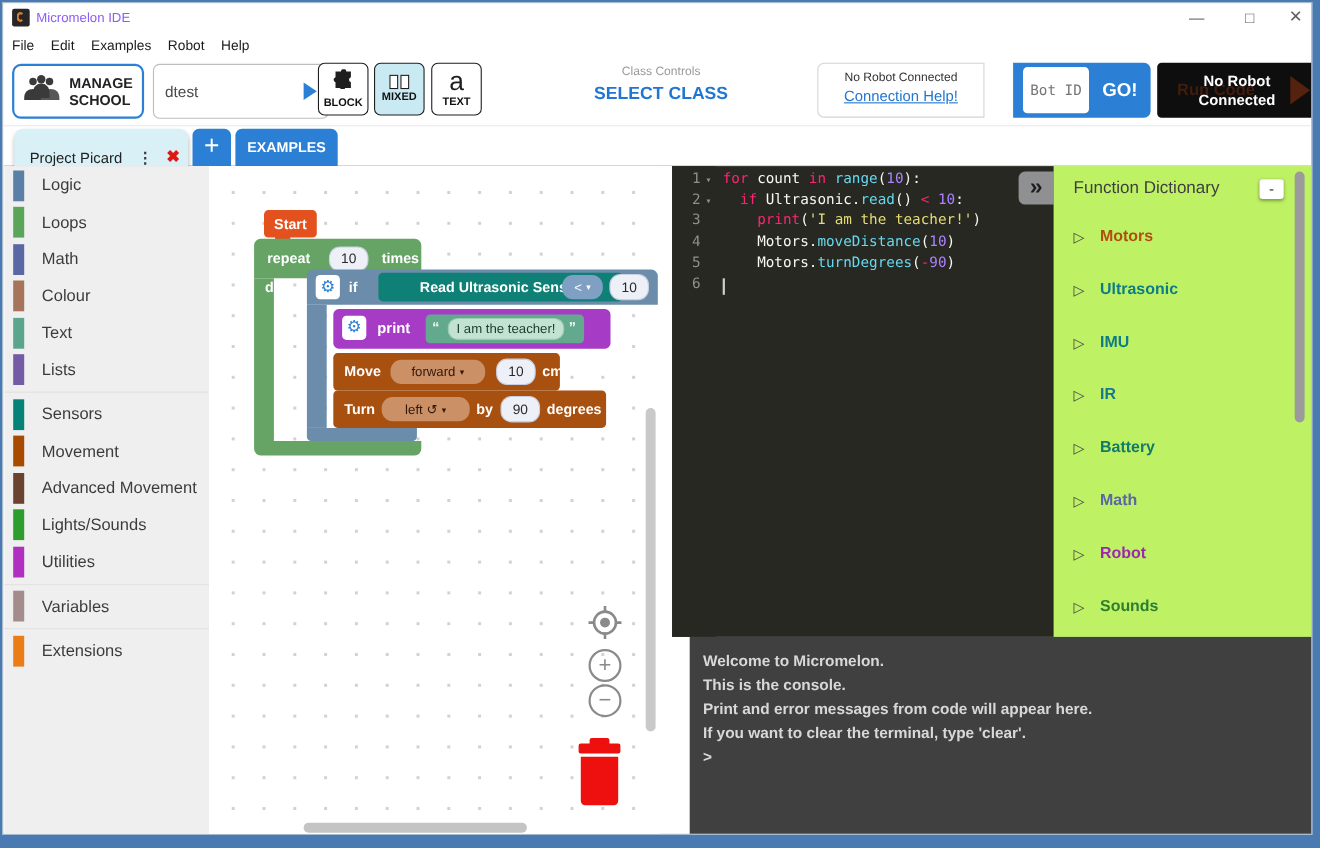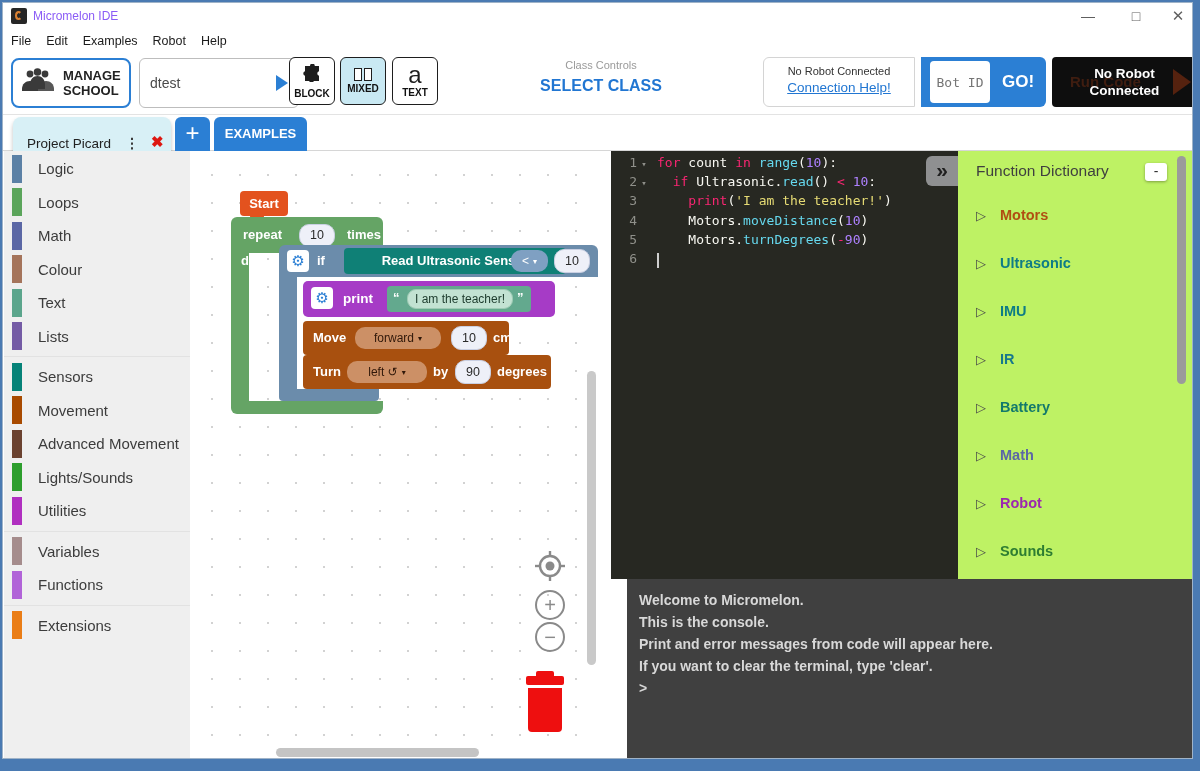--- a/index.html
+++ b/index.html
@@ -26,21 +26,21 @@
   .play-tri { width:0; height:0; border-left:12px solid #2b7fd4; border-top:8px solid transparent; border-bottom:8px solid transparent; }
   .mode-btn { position:absolute; top:5px; width:46px; height:48px; border:1.5px solid #1e1e1e; border-radius:6px; background:#fff; display:flex; flex-direction:column; align-items:center; justify-content:center; gap:2px; }
   .mode-btn .lbl { font-size:10px; font-weight:bold; color:#111; }
   .mode-btn.sel { background:#c9e9f3; }
   .mixed-icon { display:flex; gap:2px; }
   .mixed-icon i { width:8px; height:13px; border:1.6px solid #1e1e1e; background:#fff; }
   .text-a { font-size:24px; color:#1e1e1e; line-height:20px; }
   .class-wrap { position:absolute; left:470px; top:7px; width:256px; text-align:center; }
   .class-label { font-size:11px; color:#9a9a9a; }
   .select-class { margin-top:6px; font-size:16px; font-weight:bold; color:#2176d2; }
-  .conn-box { position:absolute; left:760px; top:5px; width:152px; height:50px; background:#fff; border:1px solid #d4d4d4; border-radius:6px 0 0 6px; text-align:center; padding-top:7px; }
+  .conn-box { position:absolute; left:740px; top:5px; width:152px; height:50px; background:#fff; border:1px solid #d4d4d4; border-radius:6px 0 0 6px; text-align:center; padding-top:7px; }
   .conn-status { font-size:11px; color:#333; }
   .conn-help { margin-top:3px; font-size:13.5px; color:#2176d2; text-decoration:underline; }
   .go-group { position:absolute; left:918px; top:5px; width:125px; height:50px; background:#2b7fd4; border-radius:0 6px 6px 0; display:flex; align-items:center; }
   .botid { margin-left:9px; width:60px; height:42px; background:#fff; border-radius:4px; border:none; text-align:center; font-family:"DejaVu Sans Mono", monospace; font-size:13px; color:#999; }
   .go-lbl { flex:1; text-align:center; color:#fff; font-weight:bold; font-size:17px; }
   .run-btn { position:absolute; left:1049px; top:5px; width:145px; height:50px; background:#0e0e0e; border-radius:4px; overflow:hidden; }
   .run-ghost-txt { position:absolute; left:18px; top:16px; color:#3f1d10; font-weight:bold; font-size:15px; }
   .run-ghost-tri { position:absolute; right:6px; top:12px; width:0; height:0; border-left:18px solid #55220f; border-top:13px solid transparent; border-bottom:13px solid transparent; }
   .run-txt { position:absolute; left:0; top:8px; width:100%; text-align:center; color:#fff; font-weight:bold; font-size:13.5px; line-height:17px; }
 
@@ -236,24 +236,20 @@
       </div>
     <div class="tb-row">
         <span class="tb-chip" style="background: rgb(176, 47, 192);"></span>
         <span class="tb-label">Utilities</span>
       </div>
     <div class="tb-sep"></div>
     <div class="tb-row">
         <span class="tb-chip" style="background: rgb(165, 140, 140);"></span>
         <span class="tb-label">Variables</span>
       </div>
-    <div class="tb-row">
-        <span class="tb-chip" style="background: rgb(177, 99, 216);"></span>
-        <span class="tb-label">Functions</span>
-      </div>
     <div class="tb-sep"></div>
     <div class="tb-row">
         <span class="tb-chip" style="background: rgb(234, 125, 22);"></span>
         <span class="tb-label">Extensions</span>
       </div>
   </div>
 
   <div class="workspace"></div>
 
   <div class="blk" style="left: 237px; top: 188px; width: 48px; height: 25px; border-radius: 4px; text-align: center; line-height: 25px; background: rgb(227, 82, 30);"><span>Start</span></div>

